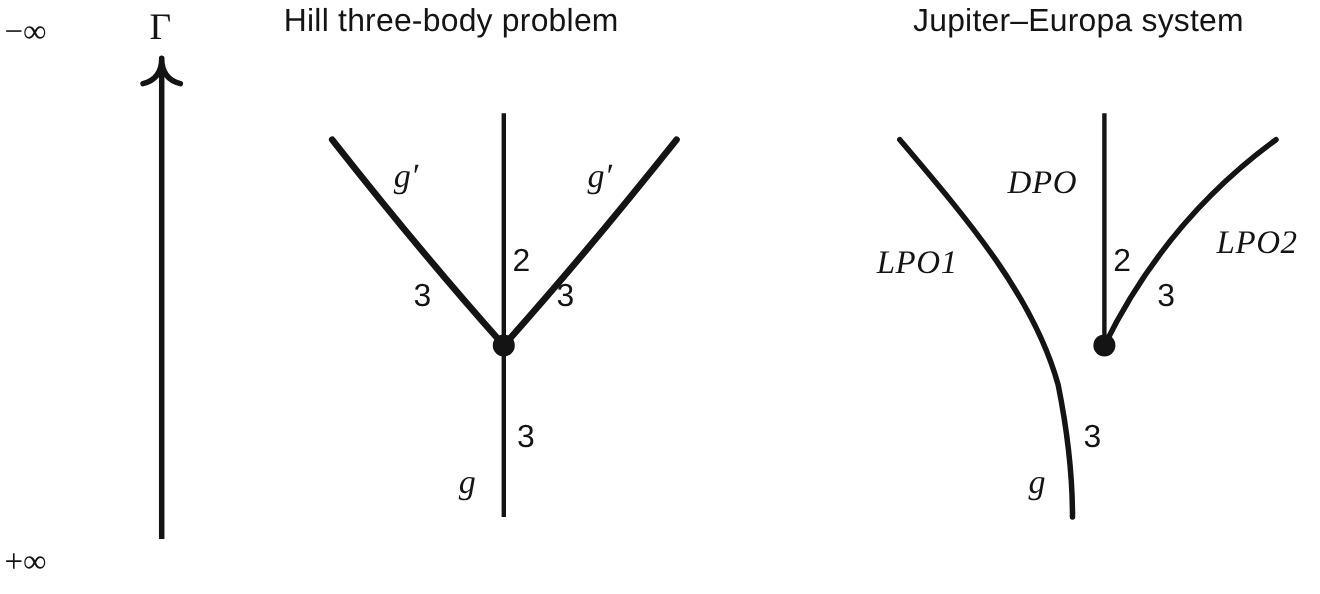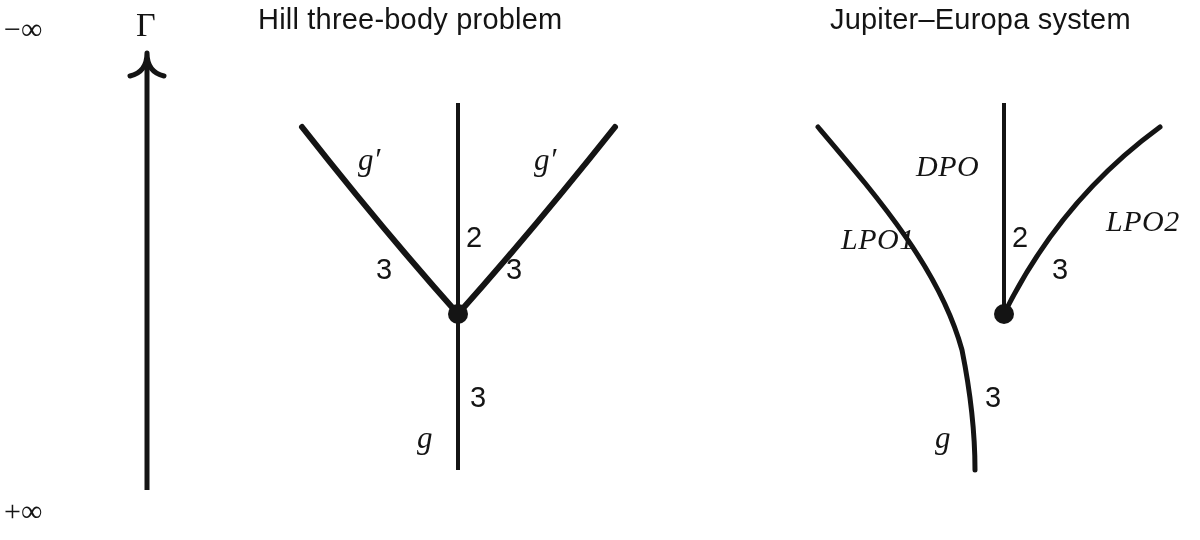--- a/index.html
+++ b/index.html
@@ -85,21 +85,21 @@
   #lbl-l-gprime-left   { left: 358px; top: 142px; }
   #lbl-l-gprime-right  { left: 534px; top: 142px; }
   #lbl-l-idx2          { left: 466px; top: 221px; }
   #lbl-l-idx3-left     { left: 376px; top: 253px; }
   #lbl-l-idx3-right    { left: 506px; top: 253px; }
   #lbl-l-idx3-bottom   { left: 470px; top: 381px; }
   #lbl-l-g-bottom      { left: 417px; top: 420px; }
 
   
   #lbl-r-dpo           { left: 916px; top: 113px; margin-top: 36px; }
-  #lbl-r-lpo1          { left: 841px; top: 222px; }
+  #lbl-r-lpo1          { left: 797px; top: 222px; }
   #lbl-r-lpo2          { left: 1106px; top: 204px; }
   #lbl-r-idx2          { left: 1012px; top: 221px; }
   #lbl-r-idx3-right    { left: 1052px; top: 253px; }
   #lbl-r-idx3-bottom   { left: 985px; top: 381px; }
   #lbl-r-g-bottom      { left: 935px; top: 420px; }
 </style>
 </head>
 <body>
 
 <div id="page">

